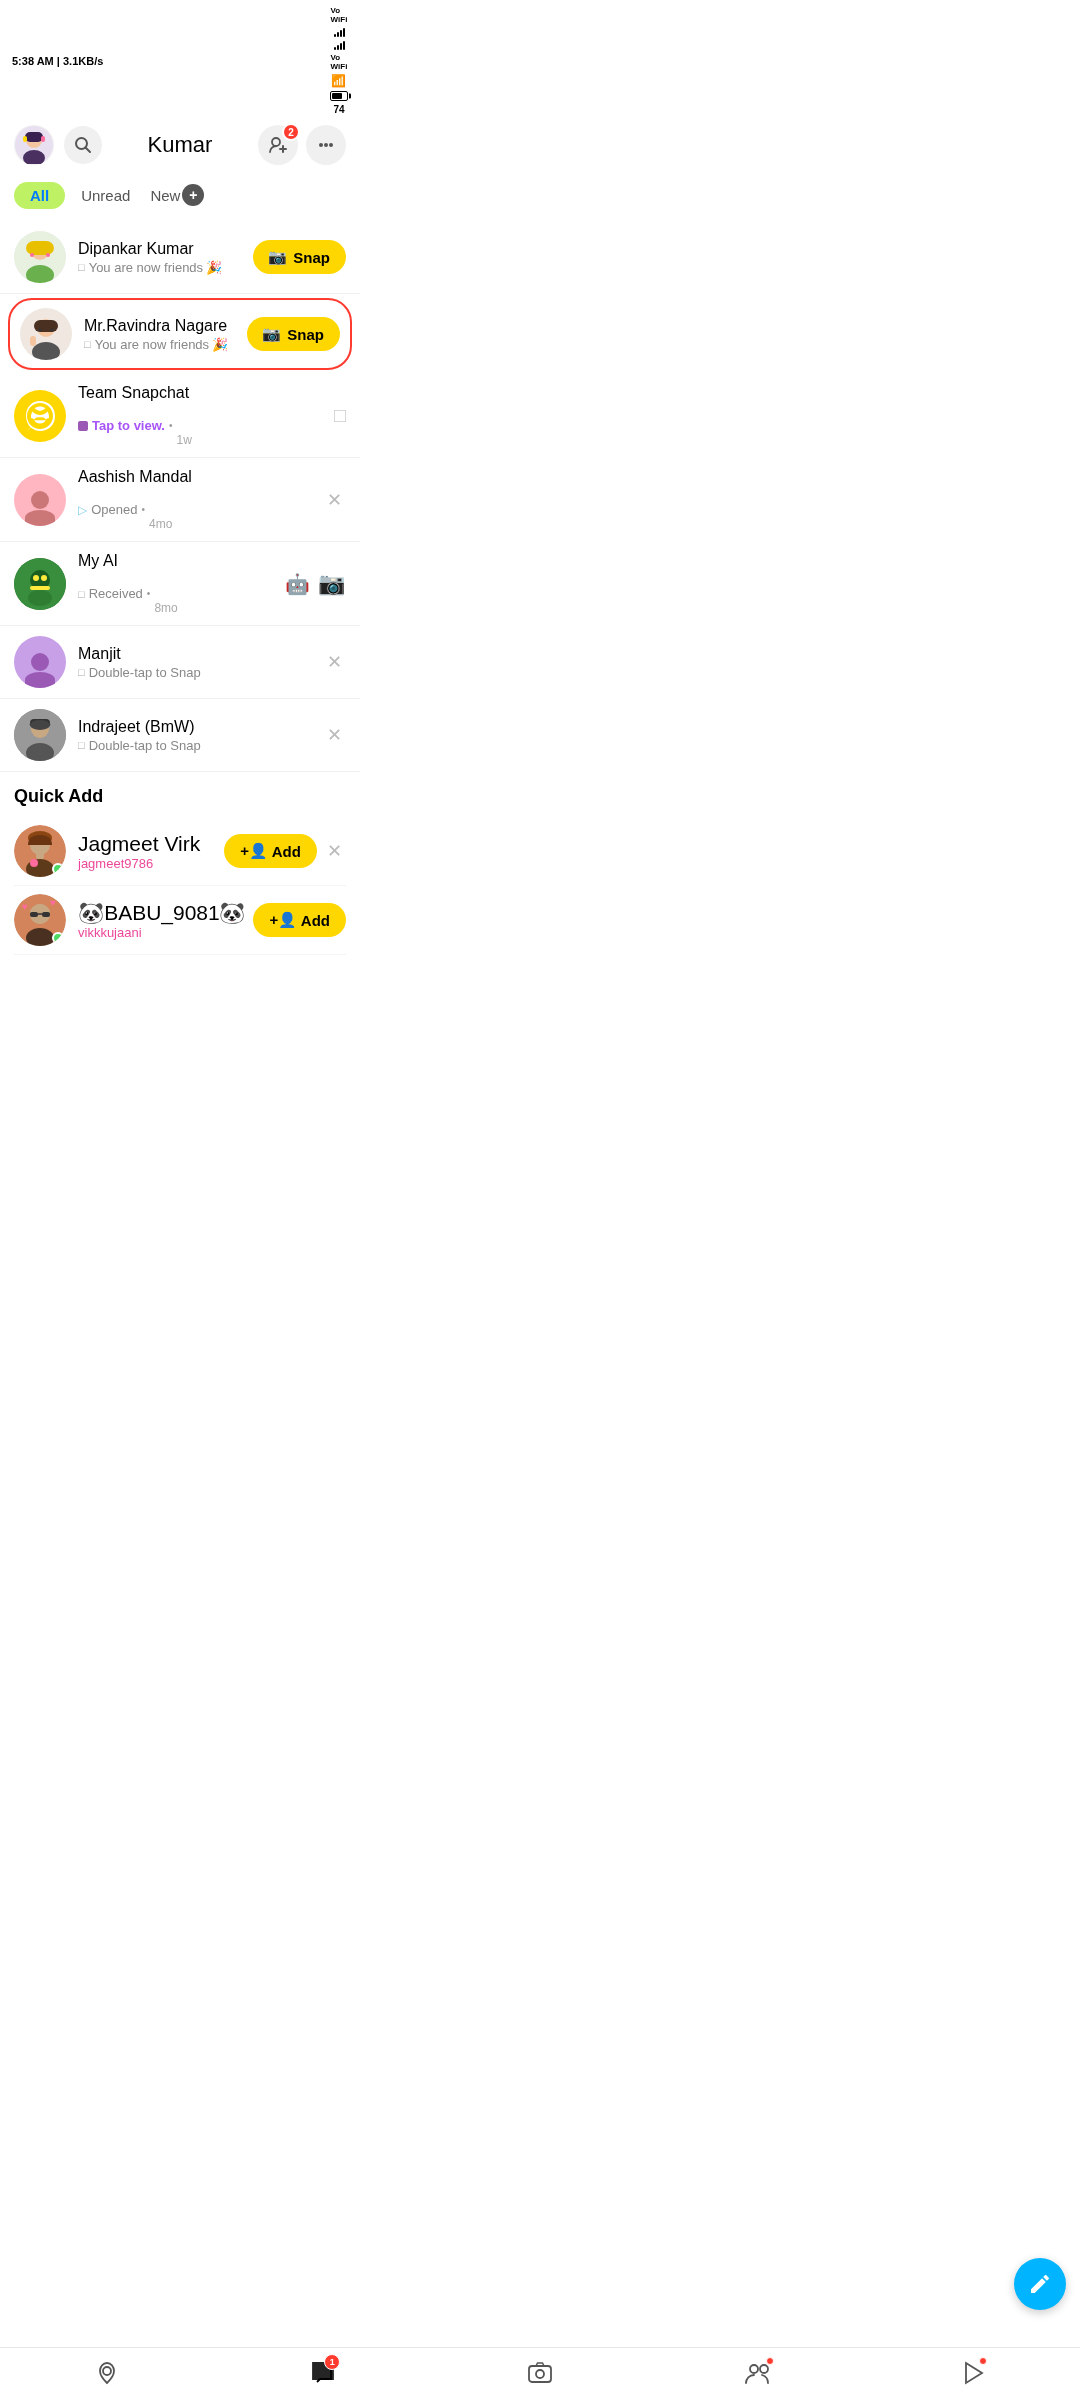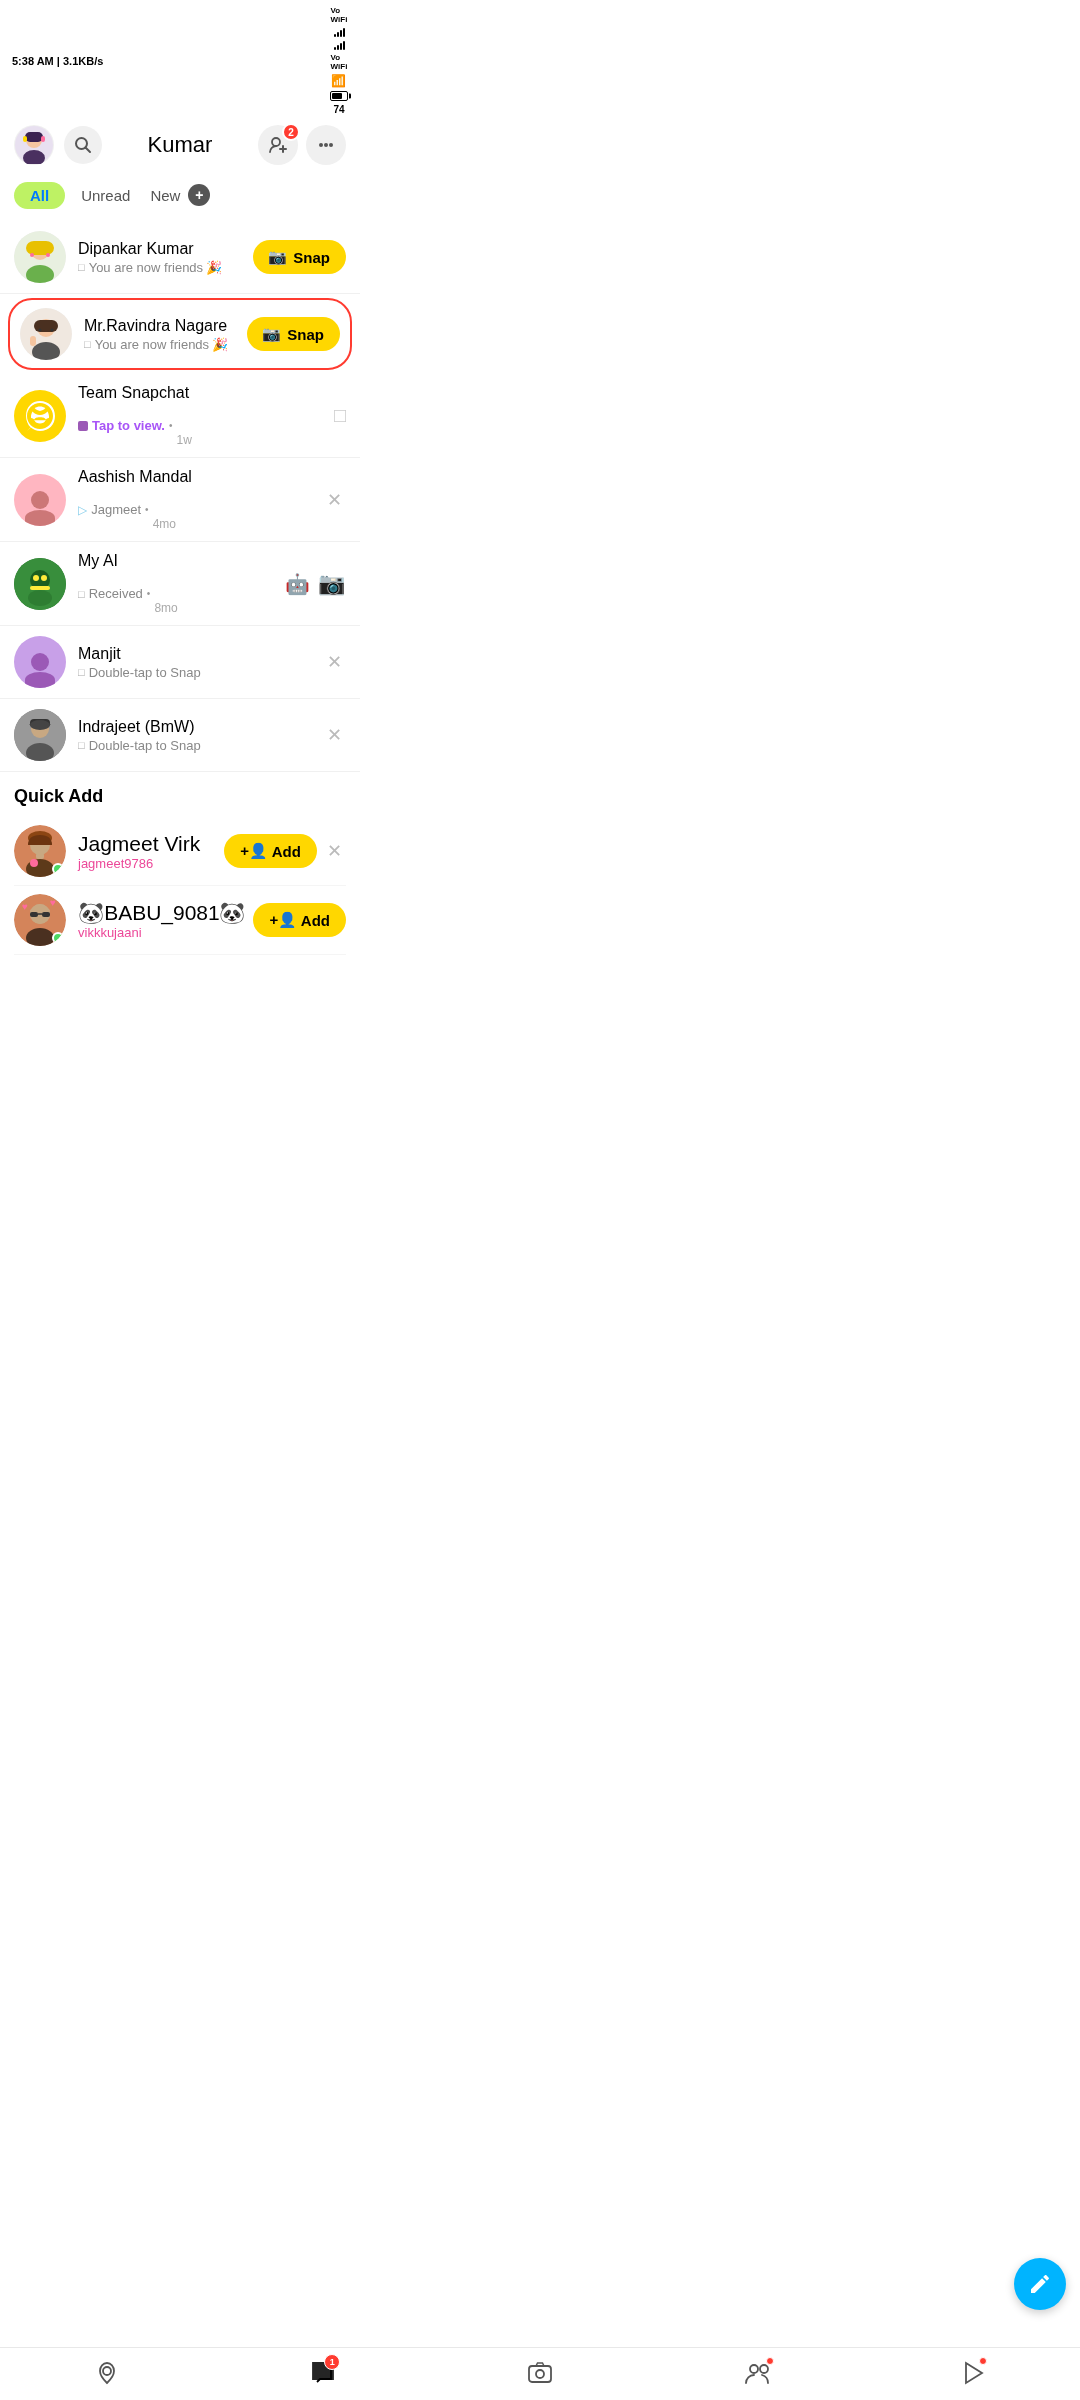--- a/index.html
+++ b/index.html
@@ -95,21 +95,21 @@
     }
     .tab-unread {
       background: none; border: none;
       font-size: 15px; font-weight: 400; color: #555;
       cursor: pointer; padding: 5px 8px;
     }
     .tab-new {
       background: none; border: none;
       font-size: 15px; font-weight: 400; color: #555;
       cursor: pointer; padding: 5px 4px;
-      display: flex; align-items: center; gap: 8px;
+      display: flex; align-items: center; gap: 2px;
     }
     .new-plus-icon {
       width: 22px; height: 22px; border-radius: 50%;
       background: #555; color: #fff;
       display: flex; align-items: center; justify-content: center;
       font-size: 14px; font-weight: 700;
     }
 
     
     .chat-list { padding: 0; }
@@ -419,21 +419,21 @@
     <div class="chat-avatar pink-bg">
       <div class="avatar-person">
         <div class="avatar-head" style="background:#c77;"></div>
         <div class="avatar-body" style="background:#c77;"></div>
       </div>
     </div>
     <div class="chat-info">
       <div class="chat-name">Aashish Mandal</div>
       <div class="chat-sub">
         <span style="font-size:12px;color:#87ceeb;">▷</span>
-        <span>Jagmeet</span>
+        <span>Opened</span>
         <span class="dot-sep">•</span>
         <span class="time-text">4mo</span>
       </div>
     </div>
     <button class="close-icon-btn">✕</button>
   </div>
 
   <div class="chat-item">
     <div class="chat-avatar" style="background:#2e7d32;">
       <svg width="52" height="52" viewBox="0 0 52 52">

